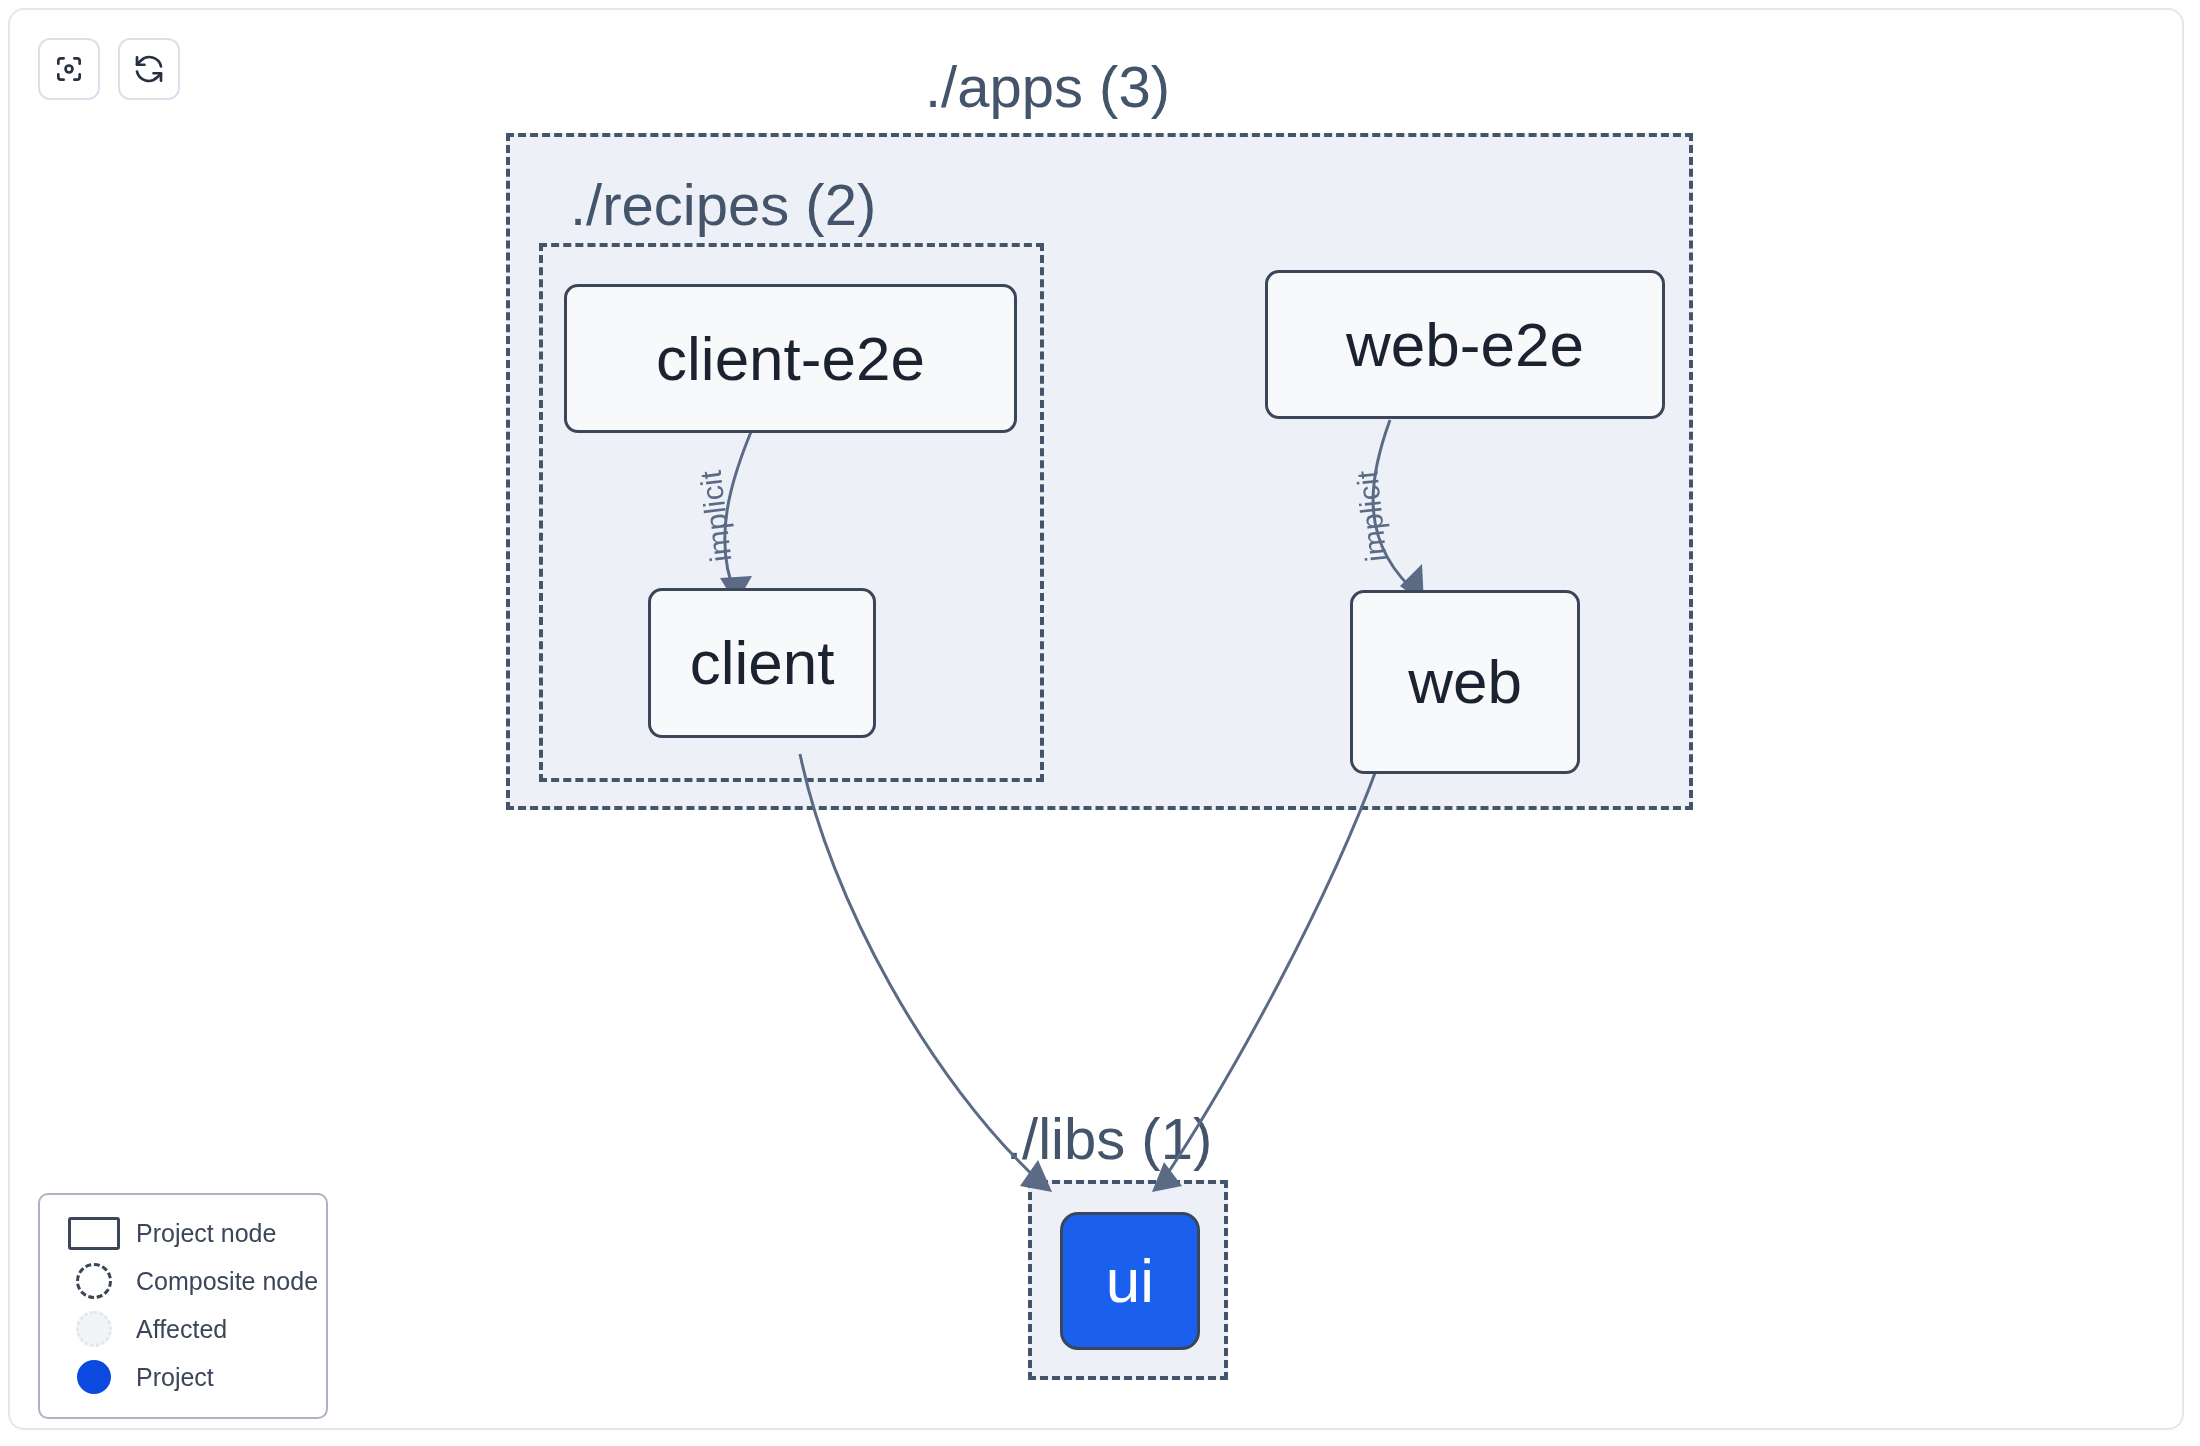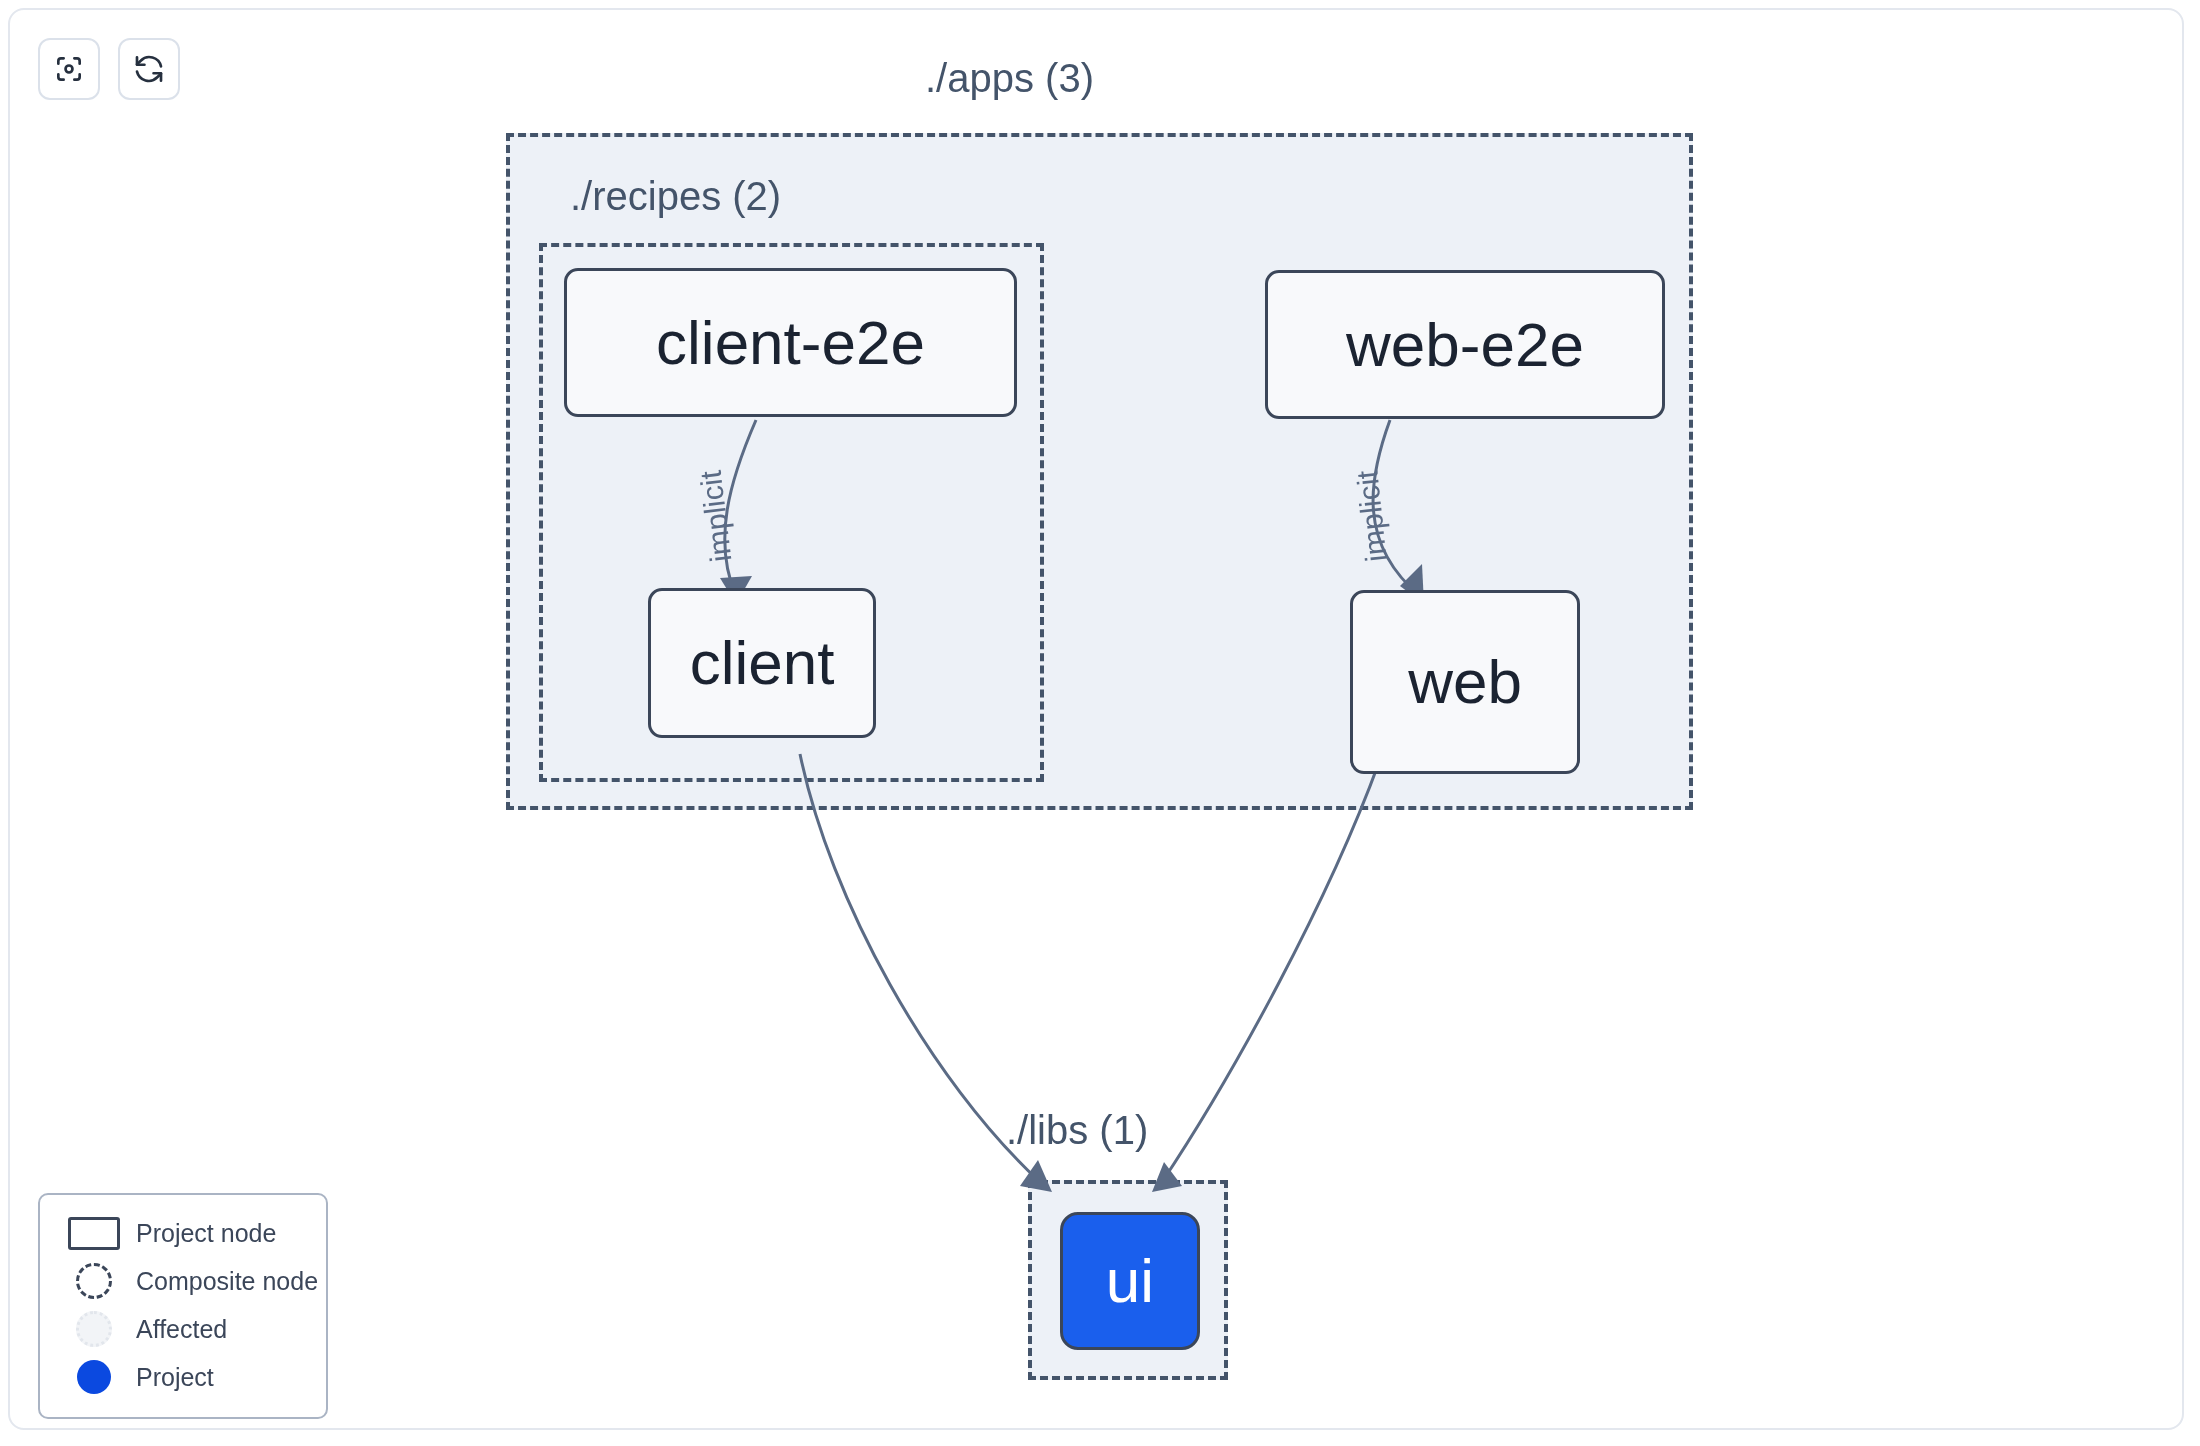--- a/index.html
+++ b/index.html
@@ -62,21 +62,21 @@
   .group-box {
     position: absolute;
     box-sizing: border-box;
     border: 4px dashed #44546a;
     background: #edf1f7;
   }
 
   .group-label {
     position: absolute;
     color: #44546a;
-    font-size: 40px;
+    font-size: 58px;
     line-height: 1;
     white-space: nowrap;
     font-family: "Liberation Sans", sans-serif;
     z-index: 12;
   }
 
   .node {
     position: absolute;
     box-sizing: border-box;
     border: 3px solid #3b4659;
@@ -245,21 +245,21 @@
       <polygon class="edge-head" points="1424,604 1400,586 1422,564"></polygon>
       <text class="edge-label-text" x="1382" y="515" transform="rotate(-96 1382 515)" text-anchor="middle">implicit</text>
 
       <path class="edge-path" d="M 800 754 C 830 900 930 1080 1040 1182"></path>
       <polygon class="edge-head" points="1052,1192 1020,1186 1038,1160"></polygon>
 
       <path class="edge-path" d="M 1382 754 C 1330 900 1230 1080 1162 1182"></path>
       <polygon class="edge-head" points="1152,1192 1164,1162 1182,1186"></polygon>
     </svg>
 
-    <div class="node" style="left:564px; top:268px; width:453px; height:149px;">client-e2e</div>
+    <div class="node" style="left:564px; top:284px; width:453px; height:149px;">client-e2e</div>
 
     <div class="node" style="left:1265px; top:270px; width:400px; height:149px;">web-e2e</div>
 
     <div class="node" style="left:648px; top:588px; width:228px; height:150px;">client</div>
 
     <div class="node" style="left:1350px; top:590px; width:230px; height:184px;">web</div>
 
     <div class="node touched" style="left:1060px; top:1212px; width:140px; height:138px;">ui</div>
 
   </div>

